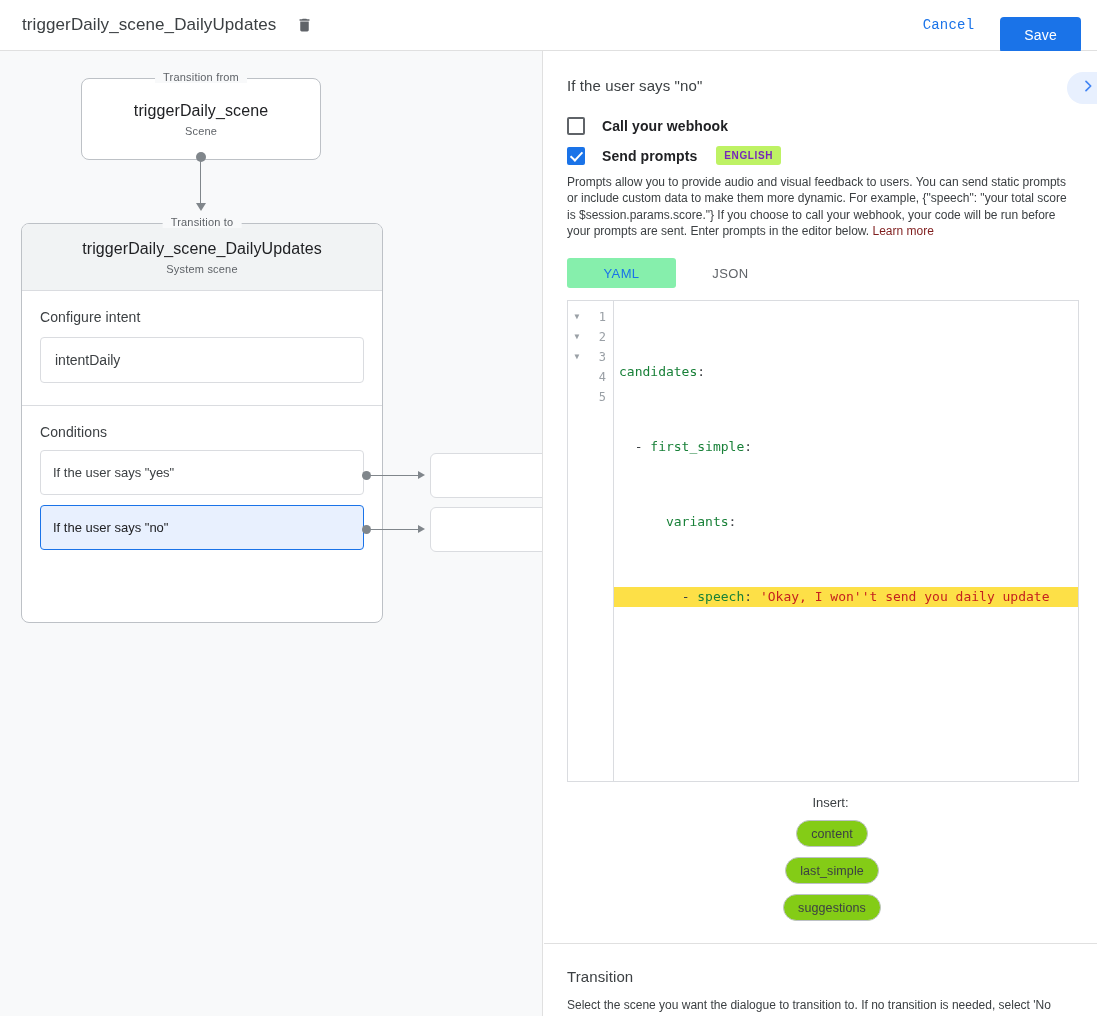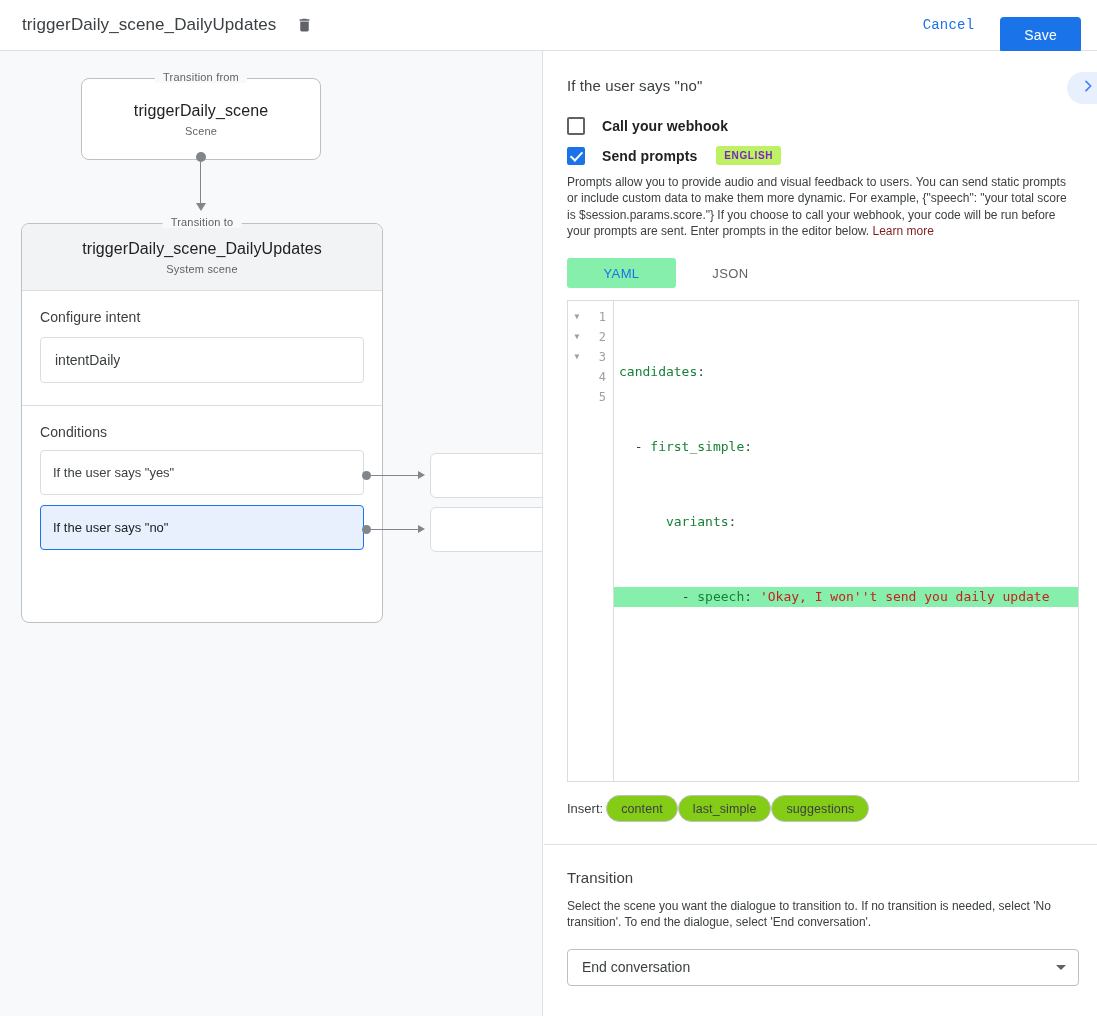--- a/index.html
+++ b/index.html
@@ -301,30 +301,30 @@
   }
   .gnum { width: 24px; text-align: right; padding-right: 4px; }
   #code-lines {
     flex: 1; padding-top: 6px;
     font-family: "DejaVu Sans Mono", monospace;
     font-size: 13px;
     overflow: hidden;
     white-space: pre;
   }
   .cline { height: 20px; line-height: 20px; padding-left: 5px; margin-top: 25px; }
-  .cline.hl { background: #86efac; }
+  .cline.hl { background: #fde047; }
   .tok-key2 { color: #188038; }
   .tok-punc { color: #3c4043; }
   .tok-str { color: #c5221f; }
   .tok-dash { color: #3c4043; }
 
   
   #insert-row {
     margin: 13px 0 0 23px;
-    display: flex; align-items: center; gap: 0;
+    display: flex; align-items: center; gap: 10px; flex-direction: column;
   }
   #insert-label { font-size: 13px; color: #3c4043; margin-right: 3px; }
   .chip {
     border: 1px solid #bdc1c6;
     border-radius: 14px;
     height: 27px;
     padding: 0 14px;
     display: flex; align-items: center;
     font-size: 12.5px; color: #3c4043;
     cursor: pointer;

